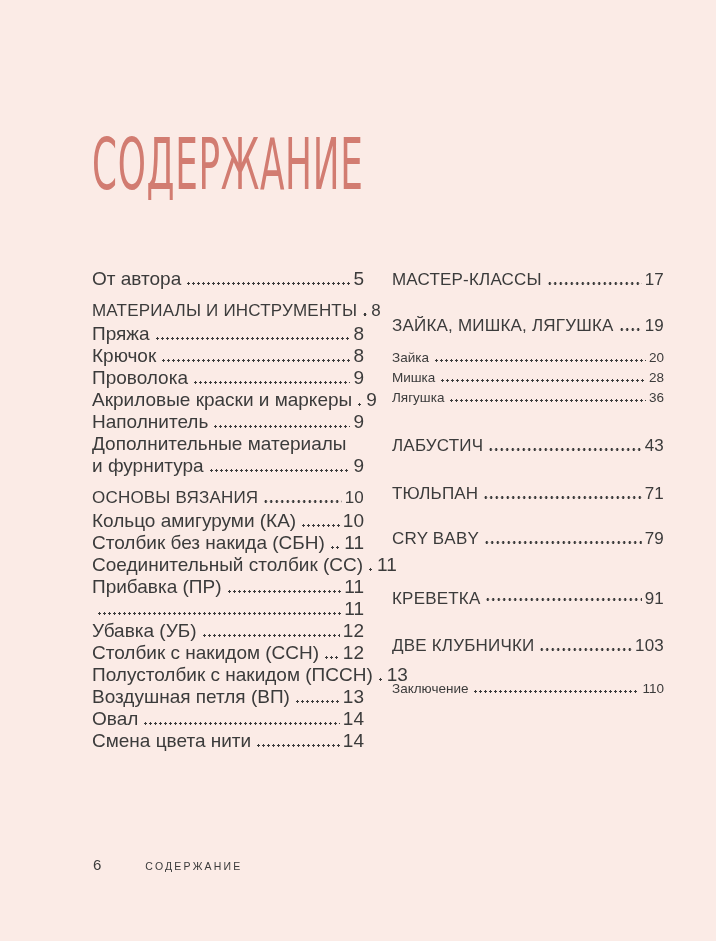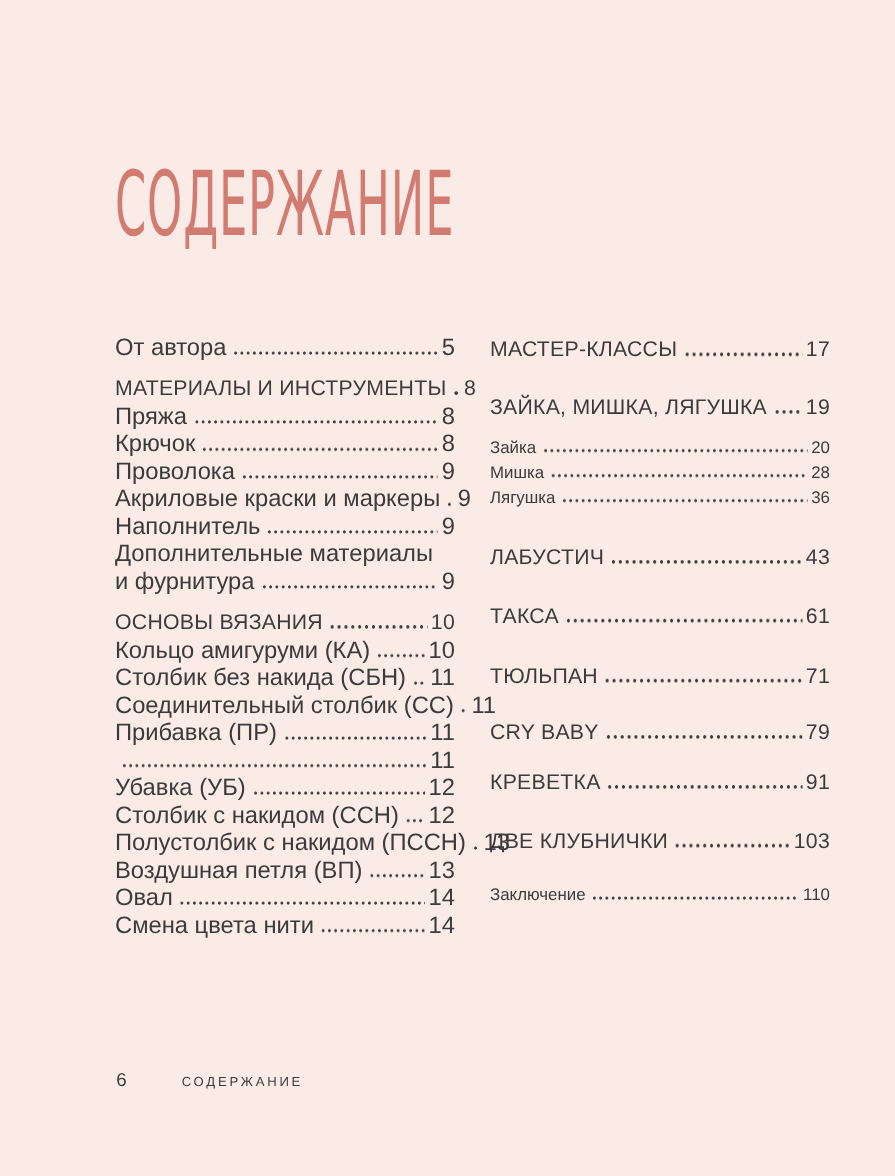--- a/index.html
+++ b/index.html
@@ -203,36 +203,31 @@
         <div class="toc-row small">
     <span class="label">Лягушка</span>
     <span class="dots"></span>
     <span class="pagenum">36</span>
   </div>
         <div class="toc-row bold" style="margin-top: 26px;">
     <span class="label">ЛАБУСТИЧ</span>
     <span class="dots"></span>
     <span class="pagenum">43</span>
   </div>
-        <div class="toc-row bold" style="margin-top: 23px;">
-    <span class="label">ТАКСА</span>
-    <span class="dots"></span>
-    <span class="pagenum">61</span>
-  </div>
         <div class="toc-row bold" style="margin-top: 24px;">
     <span class="label">ТЮЛЬПАН</span>
     <span class="dots"></span>
     <span class="pagenum">71</span>
   </div>
         <div class="toc-row bold" style="margin-top: 21px;">
     <span class="label">CRY BABY</span>
     <span class="dots"></span>
     <span class="pagenum">79</span>
   </div>
-        <div class="toc-row bold" style="margin-top: 16px;">
+        <div class="toc-row bold" style="margin-top: 36px; align-items: center;">
     <span class="label">КРЕВЕТКА</span>
     <span class="dots"></span>
     <span class="pagenum">91</span>
   </div>
         <div class="toc-row bold" style="margin-top: 23px;">
     <span class="label">ДВЕ КЛУБНИЧКИ</span>
     <span class="dots"></span>
     <span class="pagenum">103</span>
   </div>
         <div class="toc-row small" style="margin-top: 21px;">

